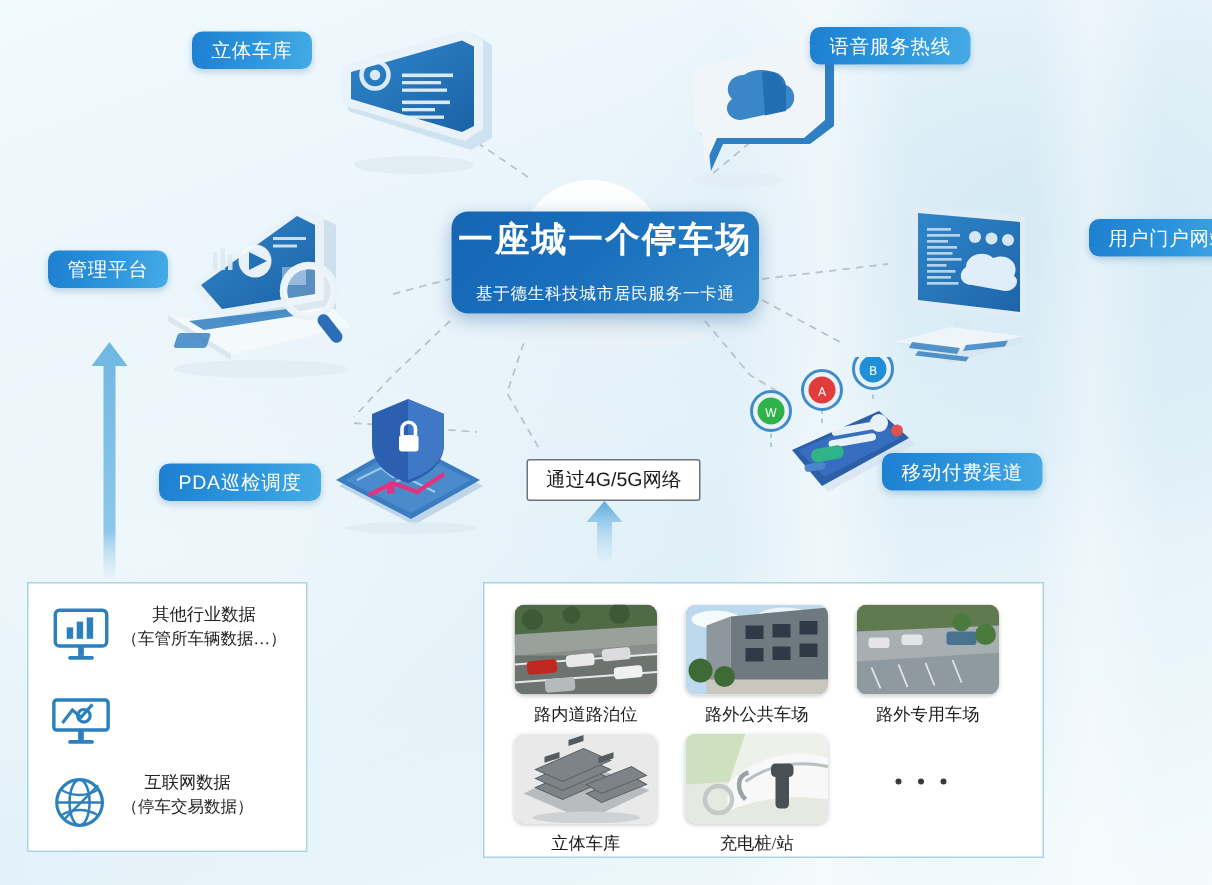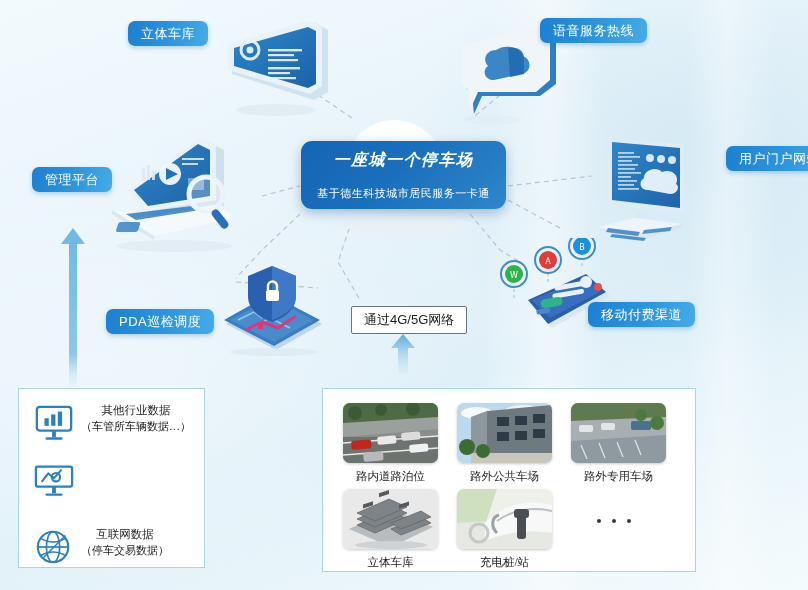--- a/index.html
+++ b/index.html
@@ -31,21 +31,21 @@
     padding:6px 13px;line-height:1;
   }
 
   
   #centerBadge{
     position:absolute;left:301px;top:141px;width:205px;height:68px;
     background:linear-gradient(135deg,#1565b3 0%,#1a6fbd 45%,#2f86c9 100%);
     border-radius:11px;box-shadow:0 4px 12px rgba(20,80,140,.33);
     display:flex;flex-direction:column;align-items:center;justify-content:center;
   }
-  #centerBadge .t1{color:#fff;font-size:16px;font-weight:bold;letter-spacing:1.5px;line-height:1;font-style:italic;}
+  #centerBadge .t1{color:#fff;font-size:23px;font-weight:bold;letter-spacing:1.5px;line-height:1;}
   #centerBadge .t2{color:#fff;font-size:11px;letter-spacing:.5px;margin-top:20px;line-height:1;}
 
   
   #netBox{
     position:absolute;left:351px;top:306px;padding:6px 12px;
     background:#fff;border:1.6px solid #6b7480;border-radius:2px;
     font-size:13px;color:#1b1b1b;white-space:nowrap;line-height:1.1;
   }
 
   
@@ -330,21 +330,21 @@
     <div class="drow" style="left:14px;top:72px;">
       <svg class="ic" viewBox="0 0 44 42">
         <path d="M5 6 h34 a2 2 0 0 1 2 2 v17 a2 2 0 0 1 -2 2 h-34 a2 2 0 0 1 -2 -2 v-17 a2 2 0 0 1 2 -2 z" fill="none" stroke="#2c80bd" stroke-width="2.4"></path>
         <path d="M9 22 L16 13 L22 18 L30 9" fill="none" stroke="#2c80bd" stroke-width="2.2"></path>
         <circle cx="24" cy="17" r="4.4" fill="none" stroke="#2c80bd" stroke-width="2.2"></circle>
         <rect x="20" y="27" width="4" height="7" fill="#2c80bd"></rect>
         <rect x="13" y="34" width="18" height="2.6" rx="1.3" fill="#2c80bd"></rect>
       </svg>
     </div>
 
-    <div class="drow" style="left:14px;top:126px;margin-top:12px;">
+    <div class="drow" style="left:14px;top:126px;">
       <svg class="ic" viewBox="0 0 44 42">
         <circle cx="21" cy="21" r="16" fill="none" stroke="#2c80bd" stroke-width="2.2"></circle>
         <ellipse cx="21" cy="21" rx="7" ry="16" fill="none" stroke="#2c80bd" stroke-width="1.8"></ellipse>
         <path d="M5 21 h32" stroke="#2c80bd" stroke-width="1.8"></path>
         <path d="M8 12 C16 17 26 17 34 12" fill="none" stroke="#2c80bd" stroke-width="1.6"></path>
         <path d="M8 30 C16 25 26 25 34 30" fill="none" stroke="#2c80bd" stroke-width="1.6"></path>
         <path d="M10 33 L34 9" stroke="#2c80bd" stroke-width="1.6"></path>
       </svg>
       <div class="txt">
         <div class="l1">互联网数据</div>

